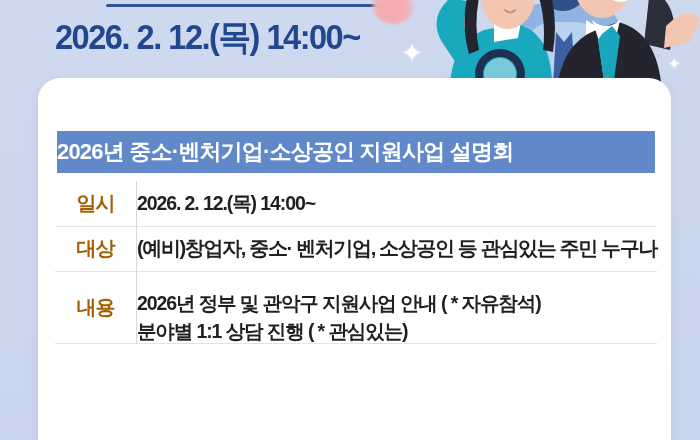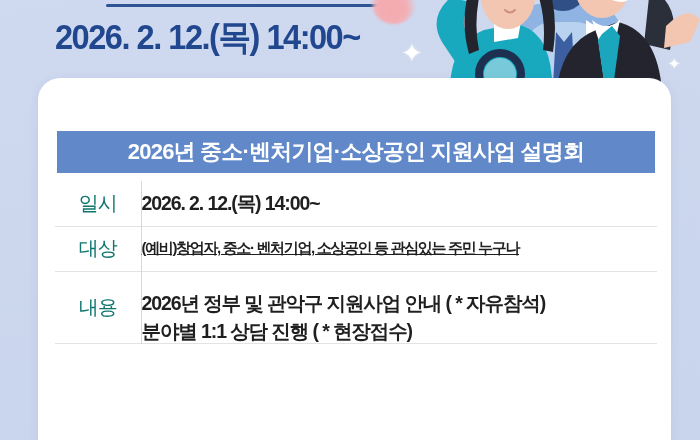--- a/index.html
+++ b/index.html
@@ -81,21 +81,20 @@
     overflow:hidden;
   }
 
   .card-title {
     position:absolute;
     left:19px; top:53px;
     width:598px; height:42px;
     background:#6189c9;
     display:flex;
     align-items:center;
-    justify-content:center;
   }
   .card-title span {
     color:#ffffff;
     font-size:22px;
     font-weight:700;
     letter-spacing:-.8px;
     white-space:nowrap;
   }
 
   
@@ -105,36 +104,36 @@
     width:602px;
     border-collapse:collapse;
   }
   .info-table tr { border-bottom:1.5px solid #e3e3e3; }
   .info-table td { vertical-align:middle; padding:0; }
 
   .lbl {
     width:86px;
     text-align:center;
     font-size:20px;
-    font-weight:400;
-    color:#0f766e;
+    font-weight:700;
+    color:#a16207;
     letter-spacing:-1px;
     border-right:1.5px solid #d8d8d8;
     height:45px;
   }
   .val {
     padding-left:17px;
     font-size:19.5px;
     font-weight:700;
     color:#1f1f1f;
     letter-spacing:-1.1px;
     white-space:nowrap;
     height:45px;
   }
-  .val.tight { font-size:15px; letter-spacing:-1.35px;text-decoration:underline; }
+  .val.tight { font-size:20px; letter-spacing:-1.35px; }
 
   .row-tall .lbl,
   .row-tall .val { height:72px; }
   .val-lines { display:flex; flex-direction:column; gap:5px; line-height:1.15;margin-top:20px; }
 </style>
 </head>
 <body>
 
 <div id="poster">
 
@@ -209,21 +208,21 @@
         </tr>
         <tr>
           <td class="lbl">대상</td>
           <td class="val tight">(예비)창업자, 중소· 벤처기업, 소상공인 등 관심있는 주민 누구나</td>
         </tr>
         <tr class="row-tall">
           <td class="lbl">내용</td>
           <td class="val">
             <div class="val-lines">
               <div>2026년 정부 및 관악구 지원사업 안내 ( * 자유참석)</div>
-              <div>분야별 1:1 상담 진행 ( * 현장접수)</div>
+              <div>분야별 1:1 상담 진행 ( * 관심있는)</div>
             </div>
           </td>
         </tr>
       </tbody>
     </table>
 
   </div>
 </div>
 
 </body></html>

